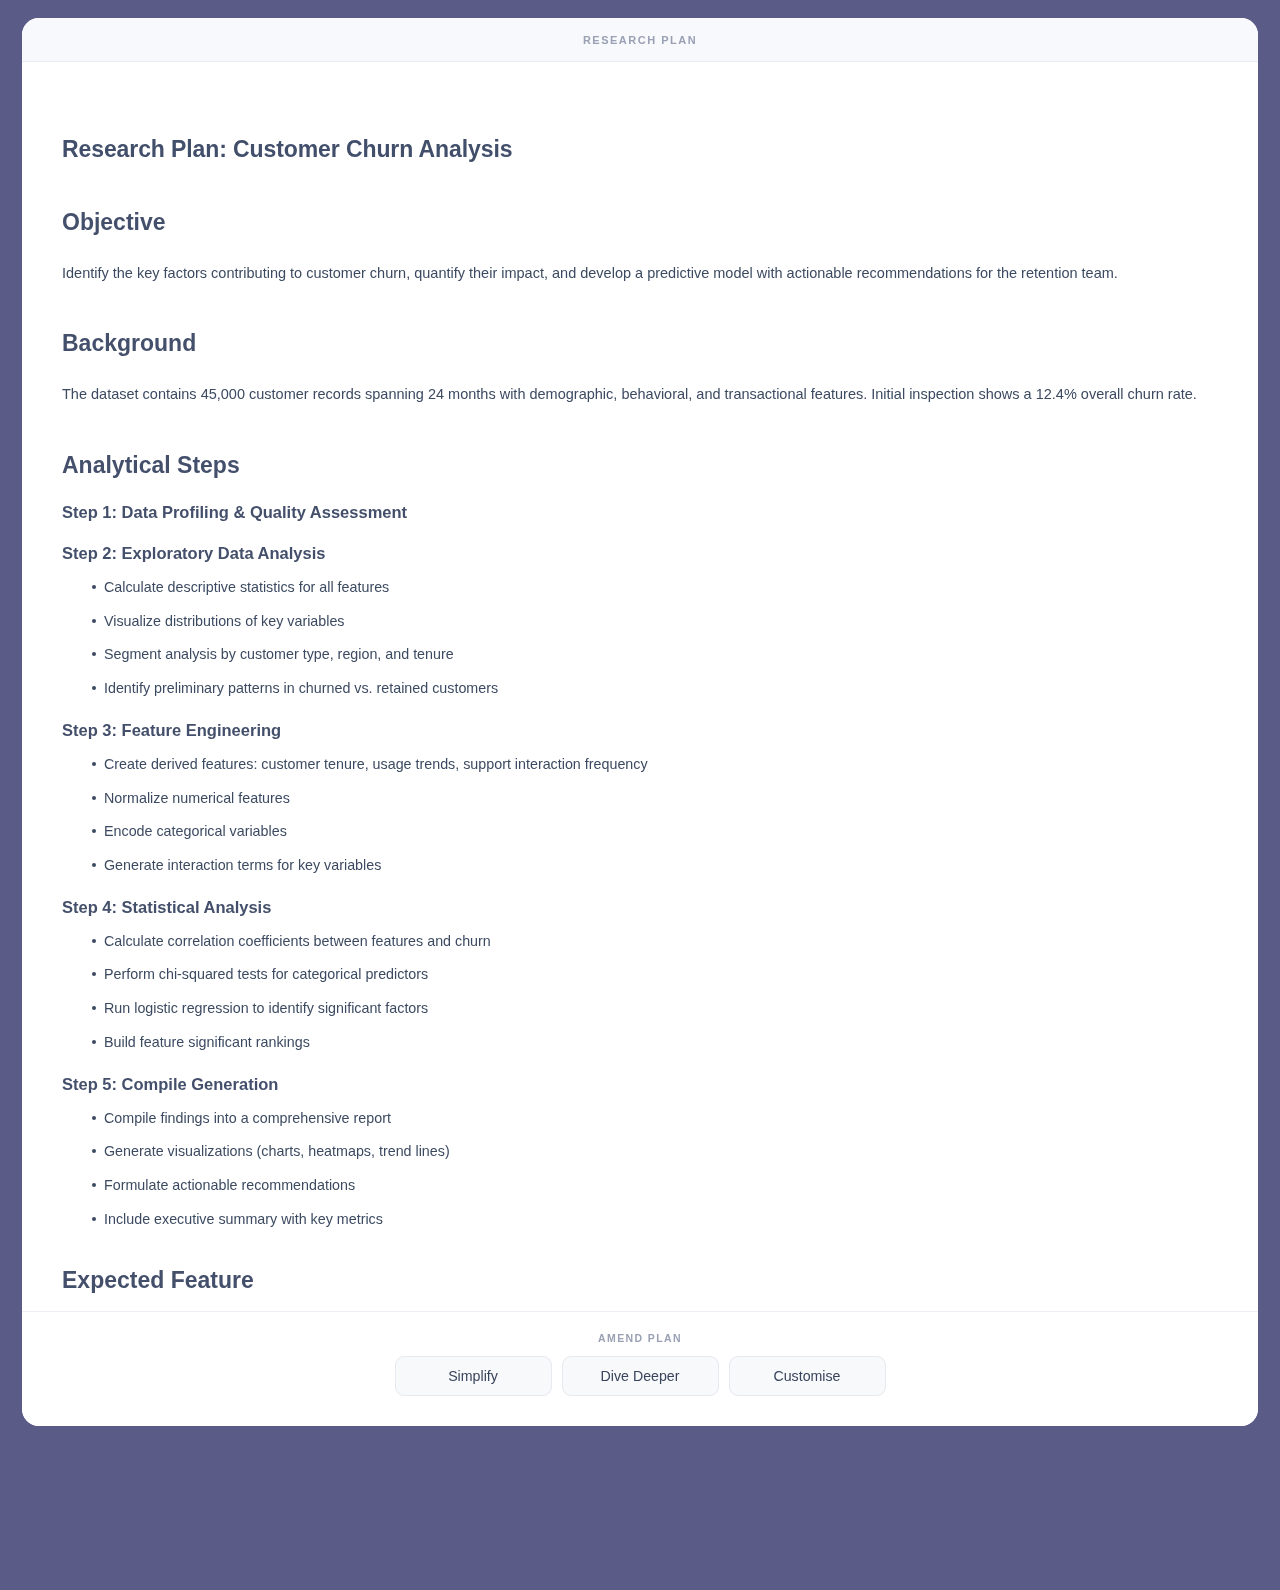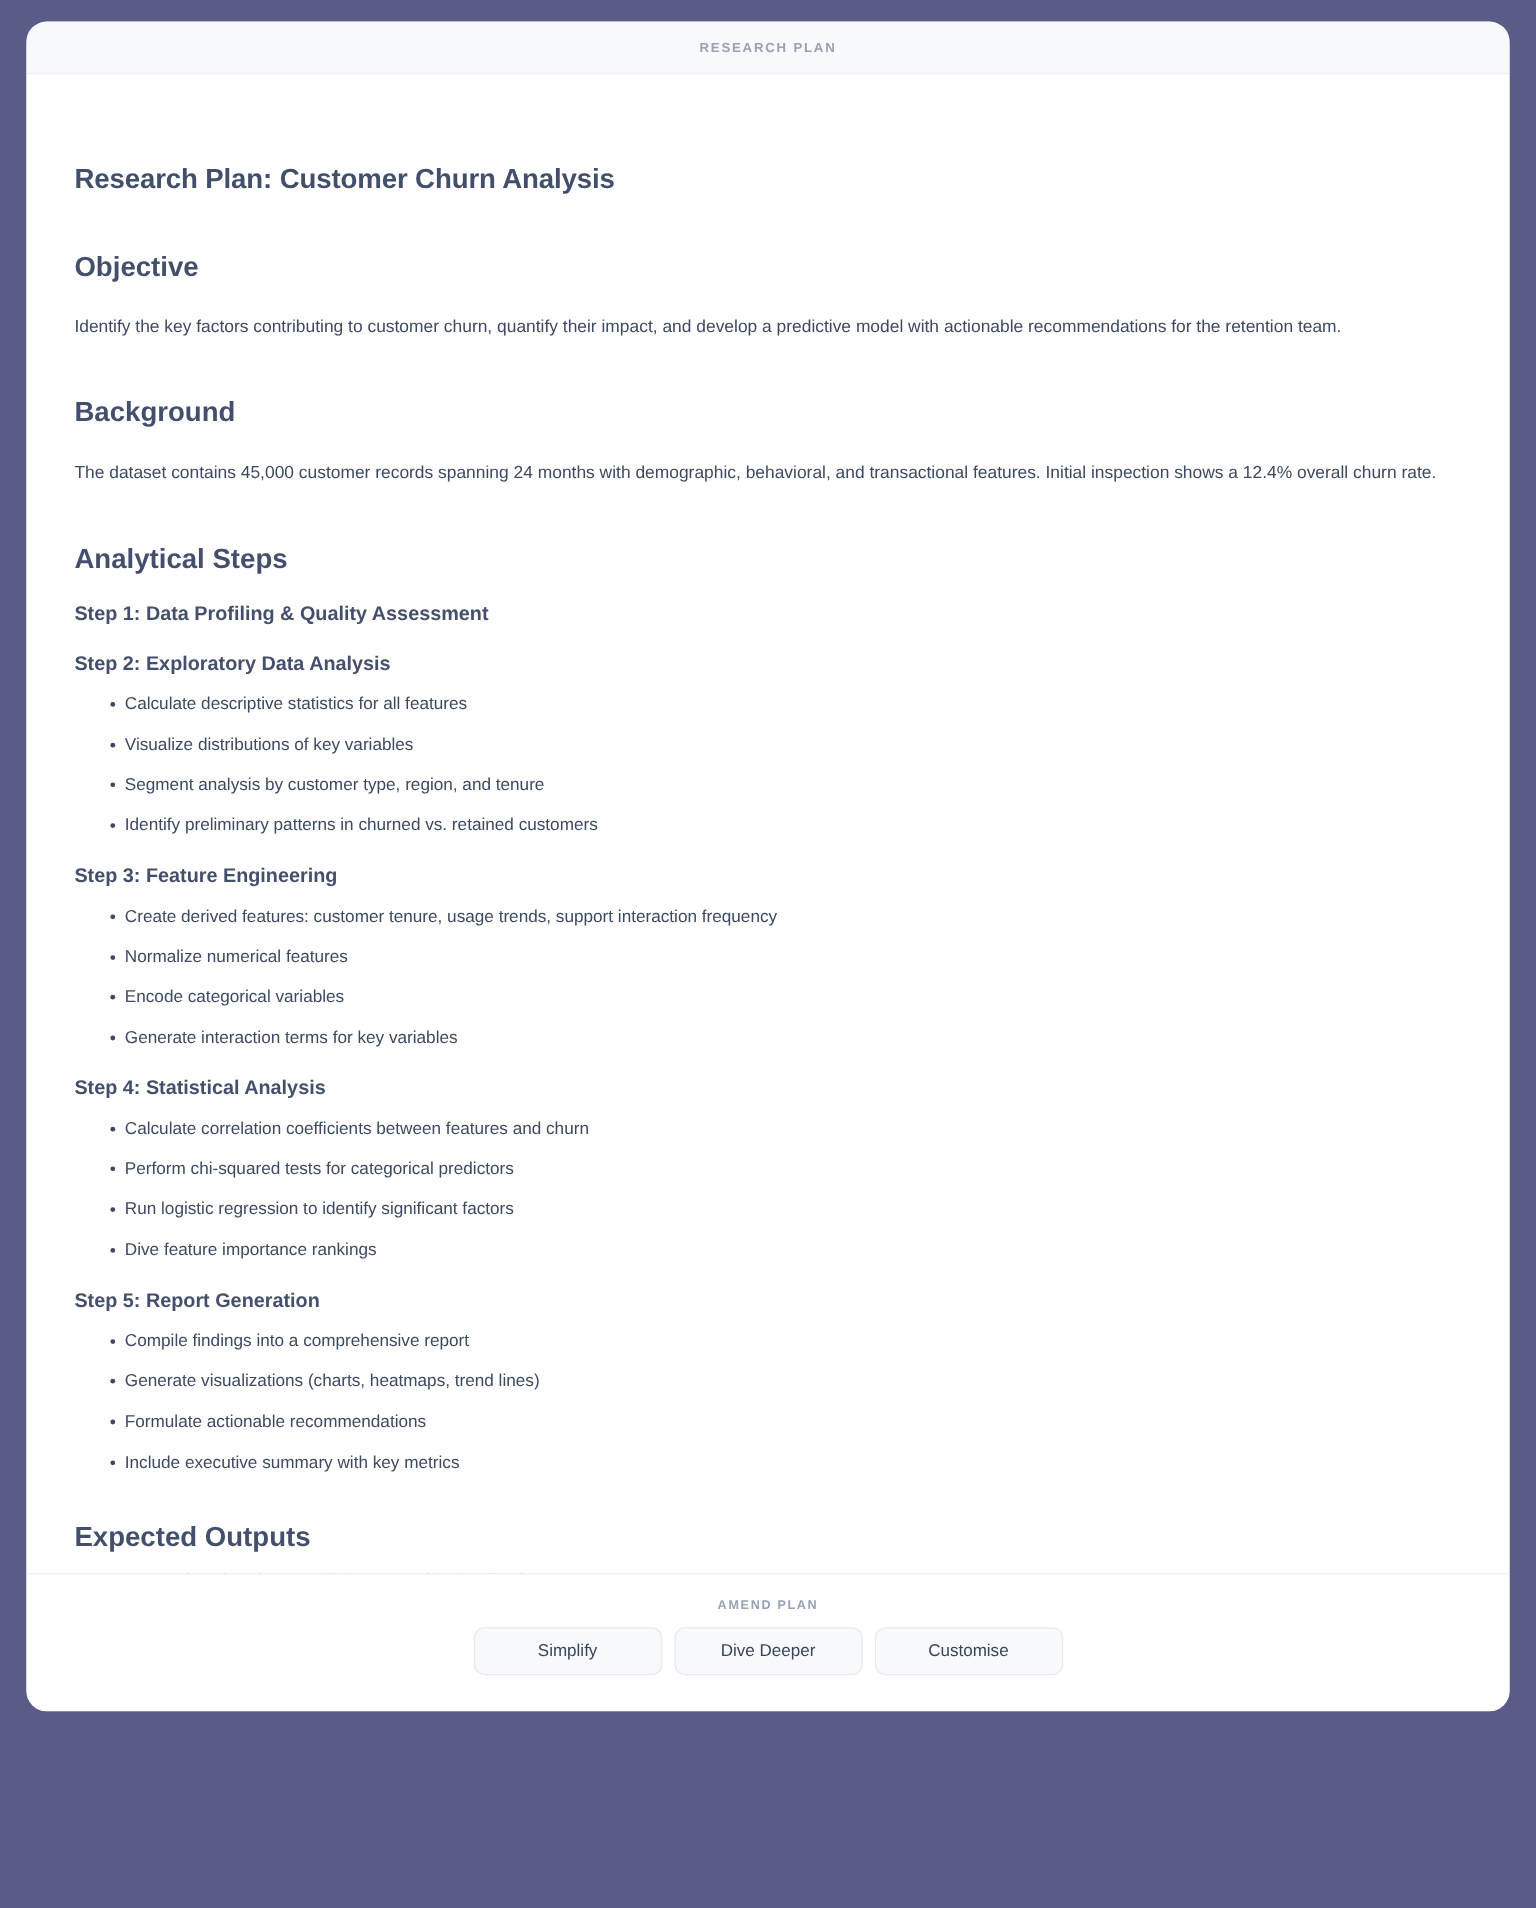--- a/index.html
+++ b/index.html
@@ -204,32 +204,32 @@
           <li>Create derived features: customer tenure, usage trends, support interaction frequency</li>
           <li>Normalize numerical features</li>
           <li>Encode categorical variables</li>
           <li>Generate interaction terms for key variables</li>
         </ul>
         <h3 class="step-heading">Step 4: Statistical Analysis</h3>
         <ul class="bullets">
           <li>Calculate correlation coefficients between features and churn</li>
           <li>Perform chi-squared tests for categorical predictors</li>
           <li>Run logistic regression to identify significant factors</li>
-          <li>Dive feature importance rankings</li>
-        </ul>
-        <h3 class="step-heading">Step 5: Report Generation</h3>
+          <li>Build feature significant rankings</li>
+        </ul>
+        <h3 class="step-heading">Step 5: Compile Generation</h3>
         <ul class="bullets">
           <li>Compile findings into a comprehensive report</li>
           <li>Generate visualizations (charts, heatmaps, trend lines)</li>
           <li>Formulate actionable recommendations</li>
           <li>Include executive summary with key metrics</li>
         </ul>
       </div>
 
-    <h2 class="section-heading tight">Expected Outputs</h2>
+    <h2 class="section-heading tight">Expected Feature</h2>
     <ul class="bullets" id="outputs-list">
         <li>Comprehensive churn analysis report with visualizations</li>
       </ul>
 
   </div>
 
   <div class="panel-footer">
     <div class="footer-label">AMEND PLAN</div>
     <div class="footer-actions" id="footer-actions">
         <button class="action-btn">Simplify</button>

